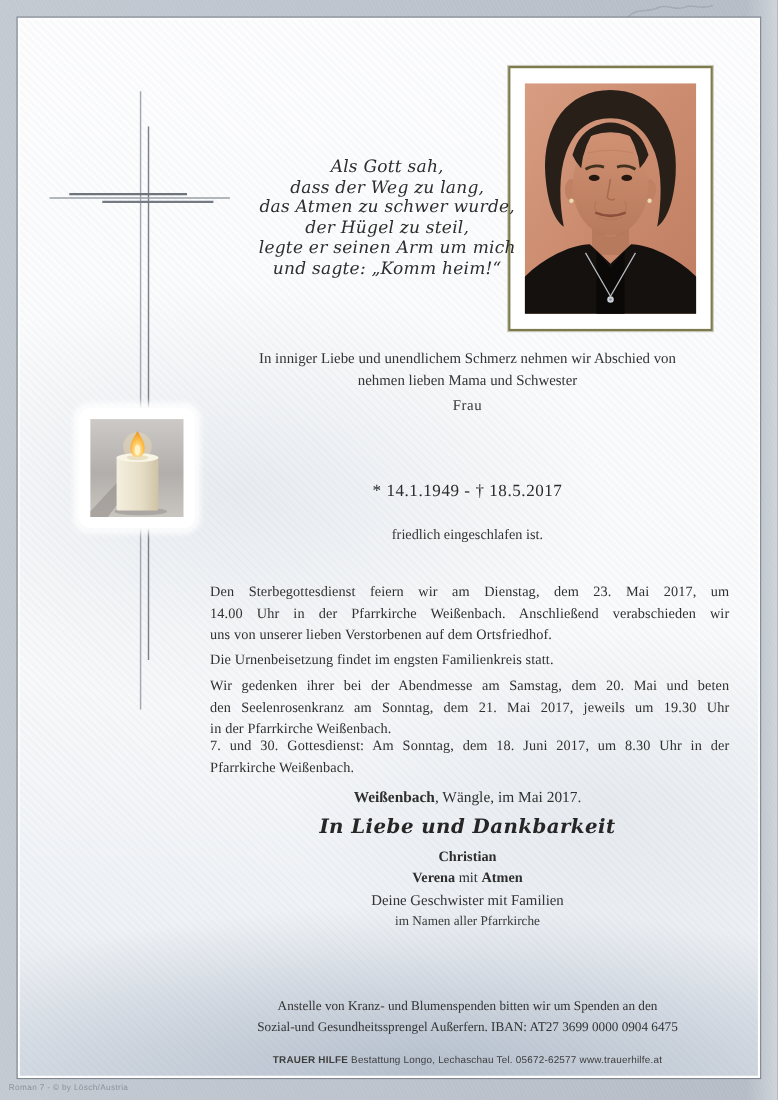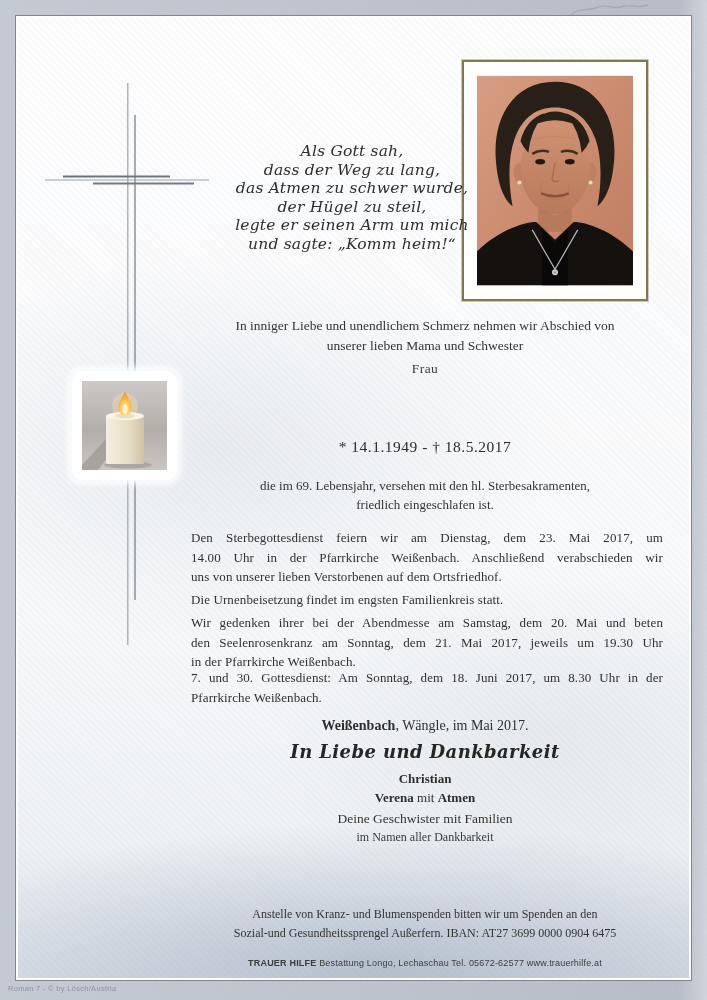--- a/index.html
+++ b/index.html
@@ -171,26 +171,25 @@
     <div>Als Gott sah,</div>
     <div>dass der Weg zu lang,</div>
     <div>das Atmen zu schwer wurde,</div>
     <div>der Hügel zu steil,</div>
     <div>legte er seinen Arm um mich</div>
     <div>und sagte: „Komm heim!“</div>
   </div>
 
   <div class="abs intro center">
     <div>In inniger Liebe und unendlichem Schmerz nehmen wir Abschied von</div>
-    <div>unserer lieben Mama und Schwester</div>
+    <div>nehmen lieben Mama und Schwester</div>
   </div>
   <div class="abs honor center">Frau</div>
   <div class="abs dates center">* 14.1.1949 - † 18.5.2017</div>
   <div class="abs passing center">
-    <div>die im 69. Lebensjahr, versehen mit den hl. Sterbesakramenten,</div>
     <div>friedlich eingeschlafen ist.</div>
   </div>
 
   <div class="abs bodypara" style="top:528px">
     <div class="jline">Den Sterbegottesdienst feiern wir am Dienstag, dem 23. Mai 2017, um</div>
     <div class="jline">14.00 Uhr in der Pfarrkirche Weißenbach. Anschließend verabschieden wir</div>
     <div class="lline">uns von unserer lieben Verstorbenen auf dem Ortsfriedhof.</div>
   </div>
   <div class="abs bodypara" style="top:590px">
     <div class="lline">Die Urnenbeisetzung findet im engsten Familienkreis statt.</div>
@@ -207,21 +206,21 @@
 
   <div class="abs place center">
     <span class="b">Weißenbach</span><span>, Wängle, im Mai 2017.</span>
   </div>
   <div class="abs sentiment center">In Liebe und Dankbarkeit</div>
   <div class="abs mourner1 center b">Christian</div>
   <div class="abs mourner2 center">
     <span class="b">Verena</span><span> mit </span><span class="b">Atmen</span>
   </div>
   <div class="abs mourner3 center">Deine Geschwister mit Familien</div>
-  <div class="abs mourner4 center">im Namen aller Dankbarkeit</div>
+  <div class="abs mourner4 center">im Namen aller Pfarrkirche</div>
 
   <div class="abs donation center">
     <div>Anstelle von Kranz- und Blumenspenden bitten wir um Spenden an den</div>
     <div>Sozial-und Gesundheitssprengel Außerfern. IBAN:  AT27 3699 0000 0904 6475</div>
   </div>
 
   <div class="abs footer center">
     <span class="b">TRAUER HILFE</span><span> Bestattung Longo, Lechaschau Tel. 05672-62577 www.trauerhilfe.at</span>
   </div>
 

